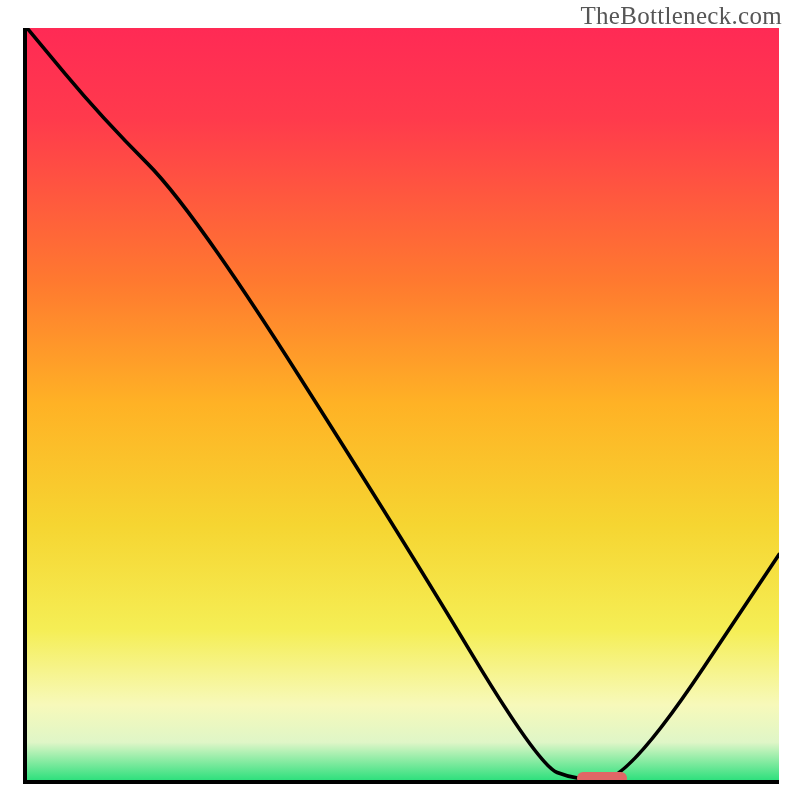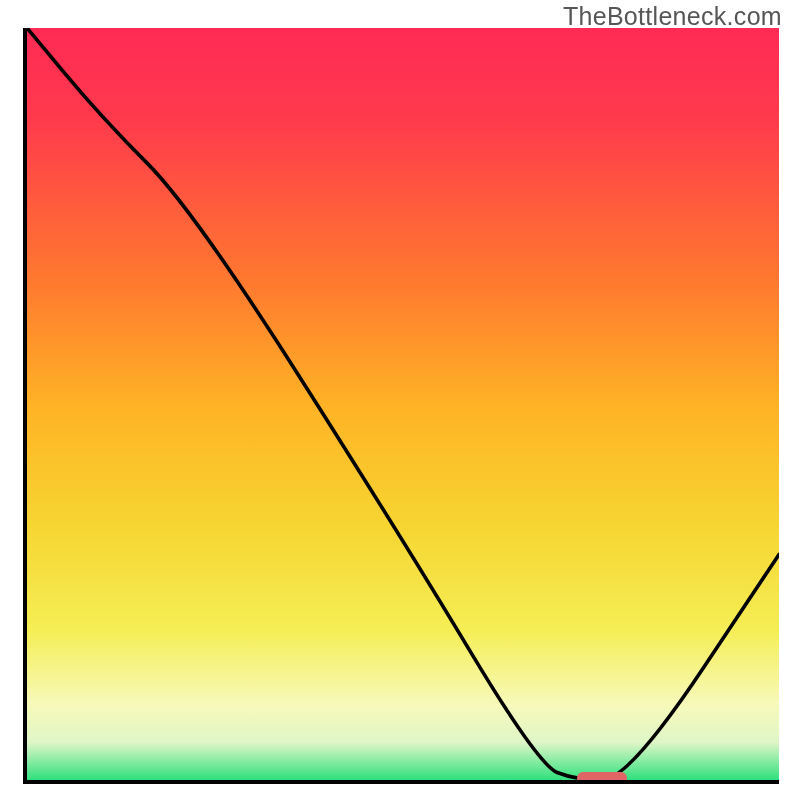--- a/index.html
+++ b/index.html
@@ -7,20 +7,21 @@
     padding: 0;
     width: 800px;
     height: 800px;
     background: #ffffff;
     font-family: Arial, Helvetica, sans-serif;
   }
   .wrap {
     position: relative;
     width: 800px;
     height: 574px;
+    font-family: Liberation Serif, serif;
   }
   .watermark {
     position: absolute;
     top: 2px;
     right: 18px;
     color: #565656;
     font-size: 25px;
     letter-spacing: 0.3px;
     font-weight: 400;
     z-index: 5;

